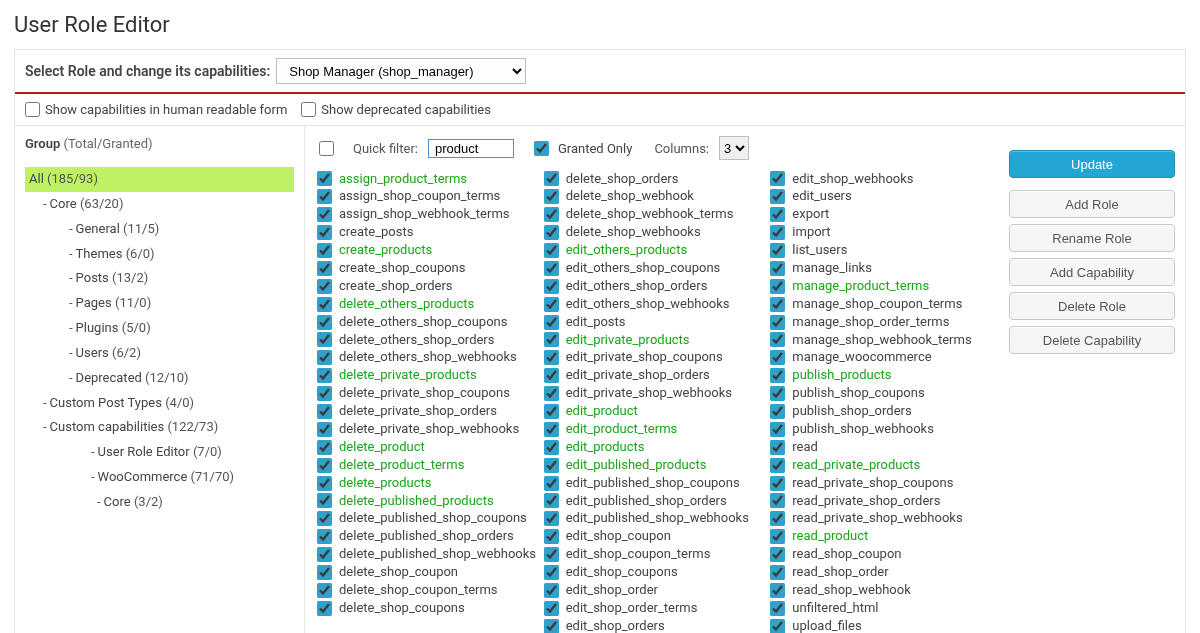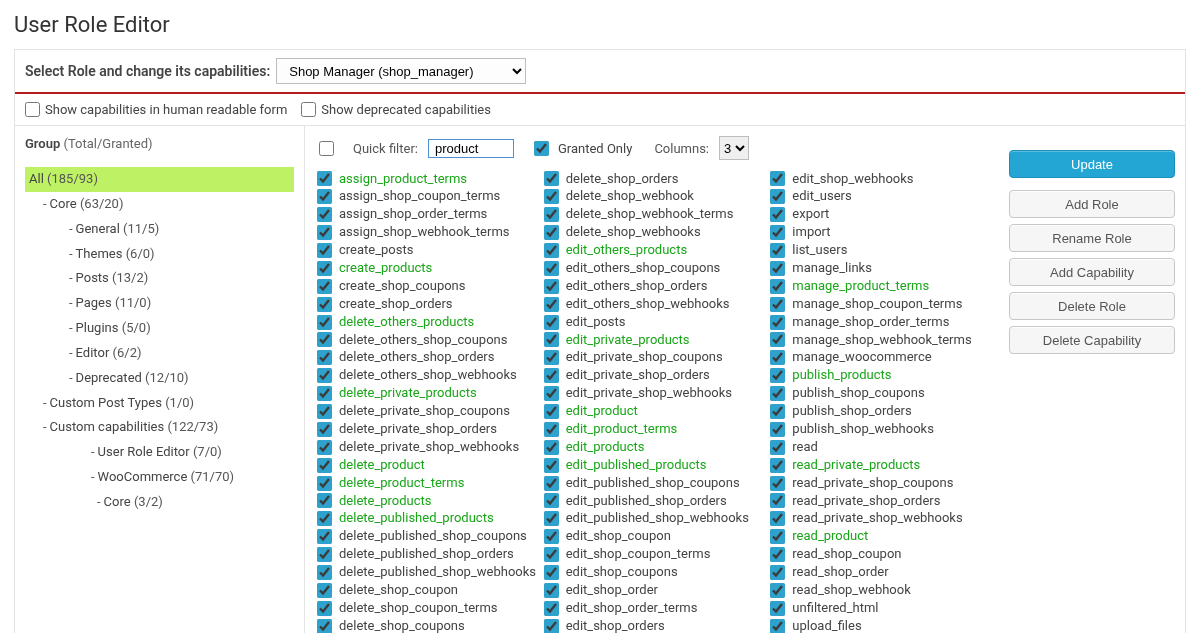--- a/index.html
+++ b/index.html
@@ -200,23 +200,23 @@
           <span class="strong">Group</span><span class="muted"> (Total/Granted)</span>
         </div>
         <ul class="group-tree" id="group-tree">
             <li class="indent-0 selected"><span>All </span><span class="group-count">(185/93)</span></li>
             <li class="indent-1"><span class="dash">-</span><span>Core </span><span class="group-count">(63/20)</span></li>
             <li class="indent-2"><span class="dash">-</span><span>General </span><span class="group-count">(11/5)</span></li>
             <li class="indent-2"><span class="dash">-</span><span>Themes </span><span class="group-count">(6/0)</span></li>
             <li class="indent-2"><span class="dash">-</span><span>Posts </span><span class="group-count">(13/2)</span></li>
             <li class="indent-2"><span class="dash">-</span><span>Pages </span><span class="group-count">(11/0)</span></li>
             <li class="indent-2"><span class="dash">-</span><span>Plugins </span><span class="group-count">(5/0)</span></li>
-            <li class="indent-2"><span class="dash">-</span><span>Editor </span><span class="group-count">(6/2)</span></li>
+            <li class="indent-2"><span class="dash">-</span><span>Users </span><span class="group-count">(6/2)</span></li>
             <li class="indent-2"><span class="dash">-</span><span>Deprecated </span><span class="group-count">(12/10)</span></li>
-            <li class="indent-1"><span class="dash">-</span><span>Custom Post Types </span><span class="group-count">(1/0)</span></li>
+            <li class="indent-1"><span class="dash">-</span><span>Custom Post Types </span><span class="group-count">(4/0)</span></li>
             <li class="indent-1"><span class="dash">-</span><span>Custom capabilities </span><span class="group-count">(122/73)</span></li>
             <li class="indent-3"><span class="dash">-</span><span>User Role Editor </span><span class="group-count">(7/0)</span></li>
             <li class="indent-3"><span class="dash">-</span><span>WooCommerce </span><span class="group-count">(71/70)</span></li>
             <li class="indent-4"><span class="dash">-</span><span>Core </span><span class="group-count">(3/2)</span></li>
           </ul>
       </div>
 
       <div class="main-col">
         <div class="filter-bar">
           <input type="checkbox" style="margin-left: 2px;">
@@ -237,24 +237,20 @@
               <label class="cap-item match">
                 <input type="checkbox" checked="" style="">
                 <span class="cap-label">assign_product_terms</span>
               </label>
               <label class="cap-item">
                 <input type="checkbox" checked="" style="">
                 <span class="cap-label">assign_shop_coupon_terms</span>
               </label>
               <label class="cap-item">
                 <input type="checkbox" checked="" style="">
-                <span class="cap-label">assign_shop_order_terms</span>
-              </label>
-              <label class="cap-item">
-                <input type="checkbox" checked="" style="">
                 <span class="cap-label">assign_shop_webhook_terms</span>
               </label>
               <label class="cap-item">
                 <input type="checkbox" checked="" style="">
                 <span class="cap-label">create_posts</span>
               </label>
               <label class="cap-item match">
                 <input type="checkbox" checked="" style="">
                 <span class="cap-label">create_products</span>
               </label>

